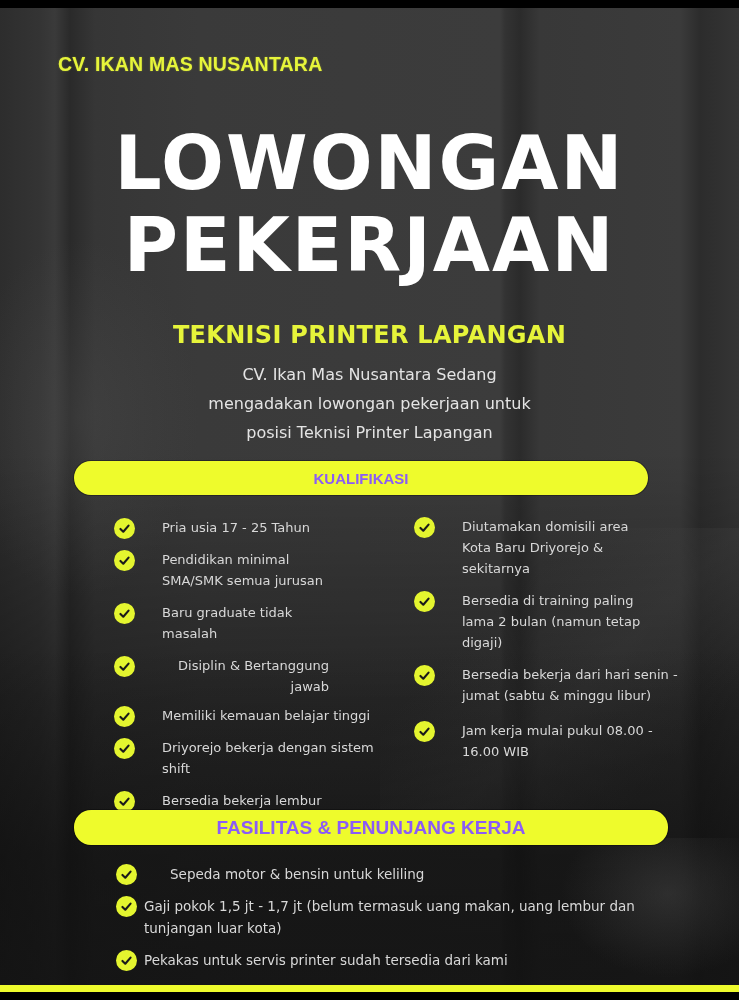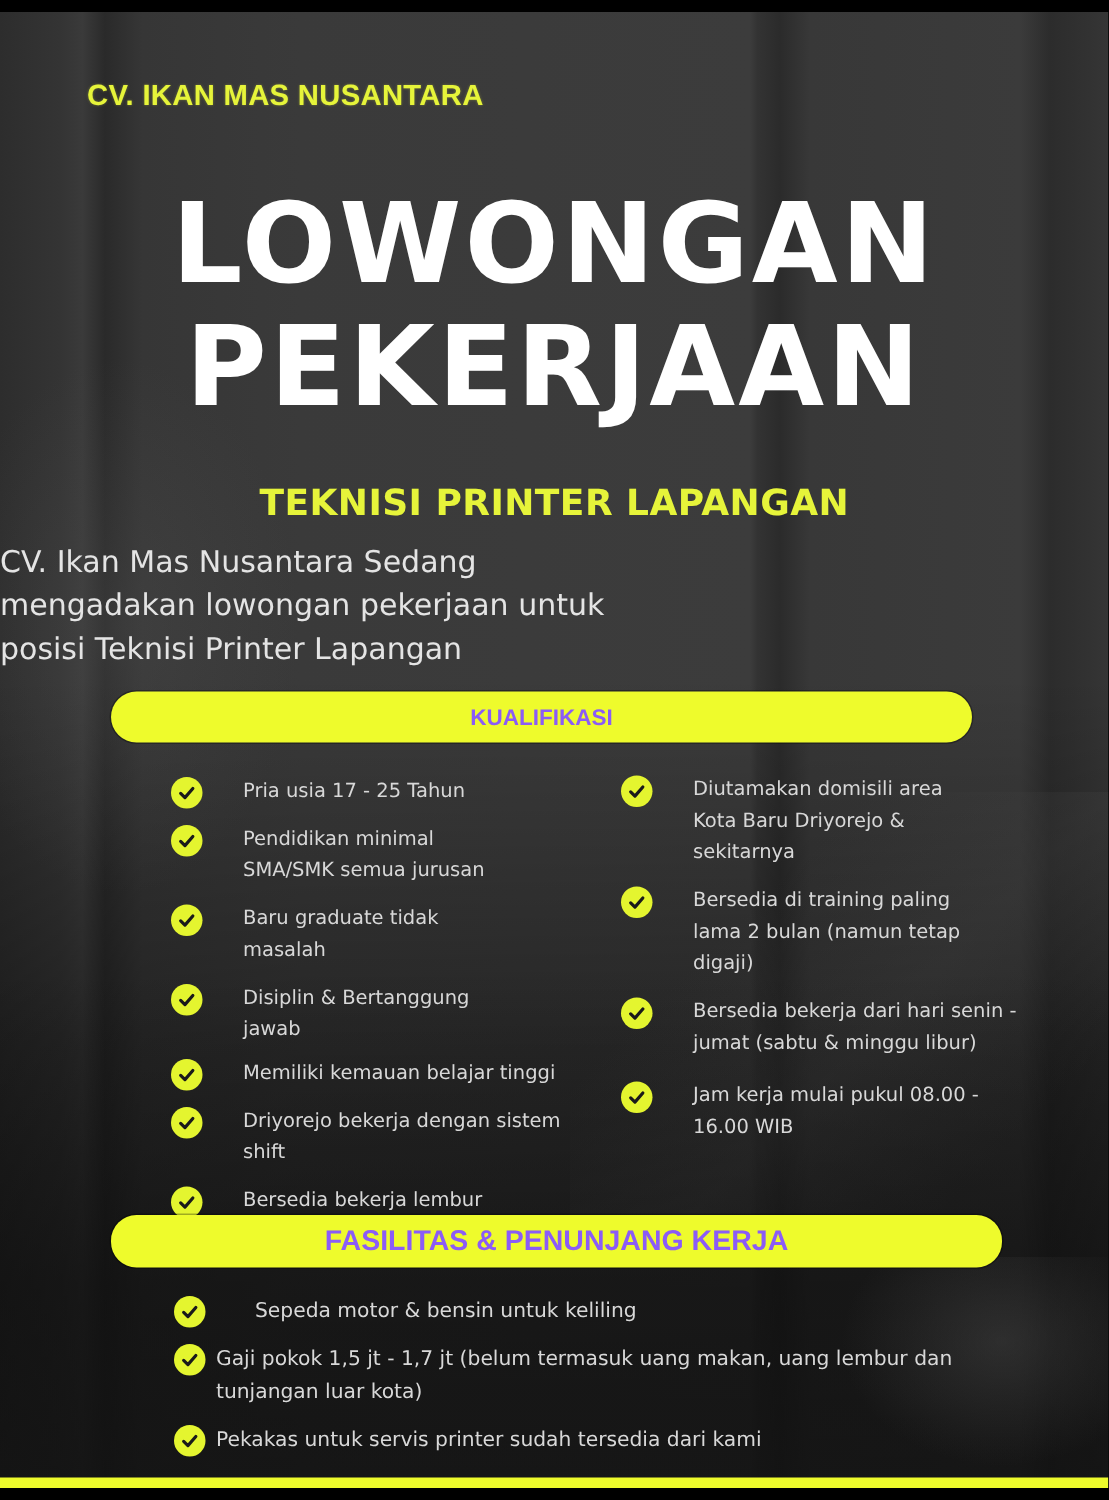--- a/index.html
+++ b/index.html
@@ -33,22 +33,22 @@
   }
   .headline.l1 { top: 118px; font-size: 74px; }
   .headline.l2 { top: 200px; font-size: 74px; }
 
   .position-title {
     position: absolute; left: 0; width: 739px; text-align: center; top: 313px;
     font-family: "DejaVu Sans", sans-serif; font-weight: 700;
     font-size: 24px; color: #e6f43a; letter-spacing: 0.3px;
   }
   .intro {
-    position: absolute; left: 0; width: 739px; top: 352px;
-    font-family: "DejaVu Sans", sans-serif; font-size: 20px; line-height: 29px;
+    position: absolute; left: 0; width: 739px; text-align: center; top: 352px;
+    font-family: "DejaVu Sans", sans-serif; font-size: 16px; line-height: 29px;
     color: #e4e4e4;
   }
 
   .pill {
     position: absolute; left: 74px; width: 574px; height: 34px;
     background: #eefb2c; border-radius: 17px;
     box-shadow: 0 0 0 1px rgba(0,0,0,0.3);
     display: flex; align-items: center; justify-content: center;
     font-family: "Liberation Sans", sans-serif; font-weight: 700; color: #8b5cf6;
   }
@@ -122,21 +122,21 @@
       <span class="txt">Pendidikan minimal SMA/SMK semua jurusan</span>
     </div>
     <div class="item" style="width:200px;">
       <span class="check">
           <svg viewBox="0 0 16 16">
             <path d="M3 8.5 L6.5 12 L13 4.5" fill="none" stroke="#1a1a1a" stroke-width="2.6" stroke-linecap="round" stroke-linejoin="round"></path>
           </svg>
         </span>
       <span class="txt">Baru graduate tidak masalah</span>
     </div>
-    <div class="item tight" style="width:215px;">
+    <div class="item tight" style="width:215px;text-align:right;">
       <span class="check">
           <svg viewBox="0 0 16 16">
             <path d="M3 8.5 L6.5 12 L13 4.5" fill="none" stroke="#1a1a1a" stroke-width="2.6" stroke-linecap="round" stroke-linejoin="round"></path>
           </svg>
         </span>
       <span class="txt">Disiplin &amp; Bertanggung jawab</span>
     </div>
     <div class="item" style="margin-top:8px;">
       <span class="check">
           <svg viewBox="0 0 16 16">

